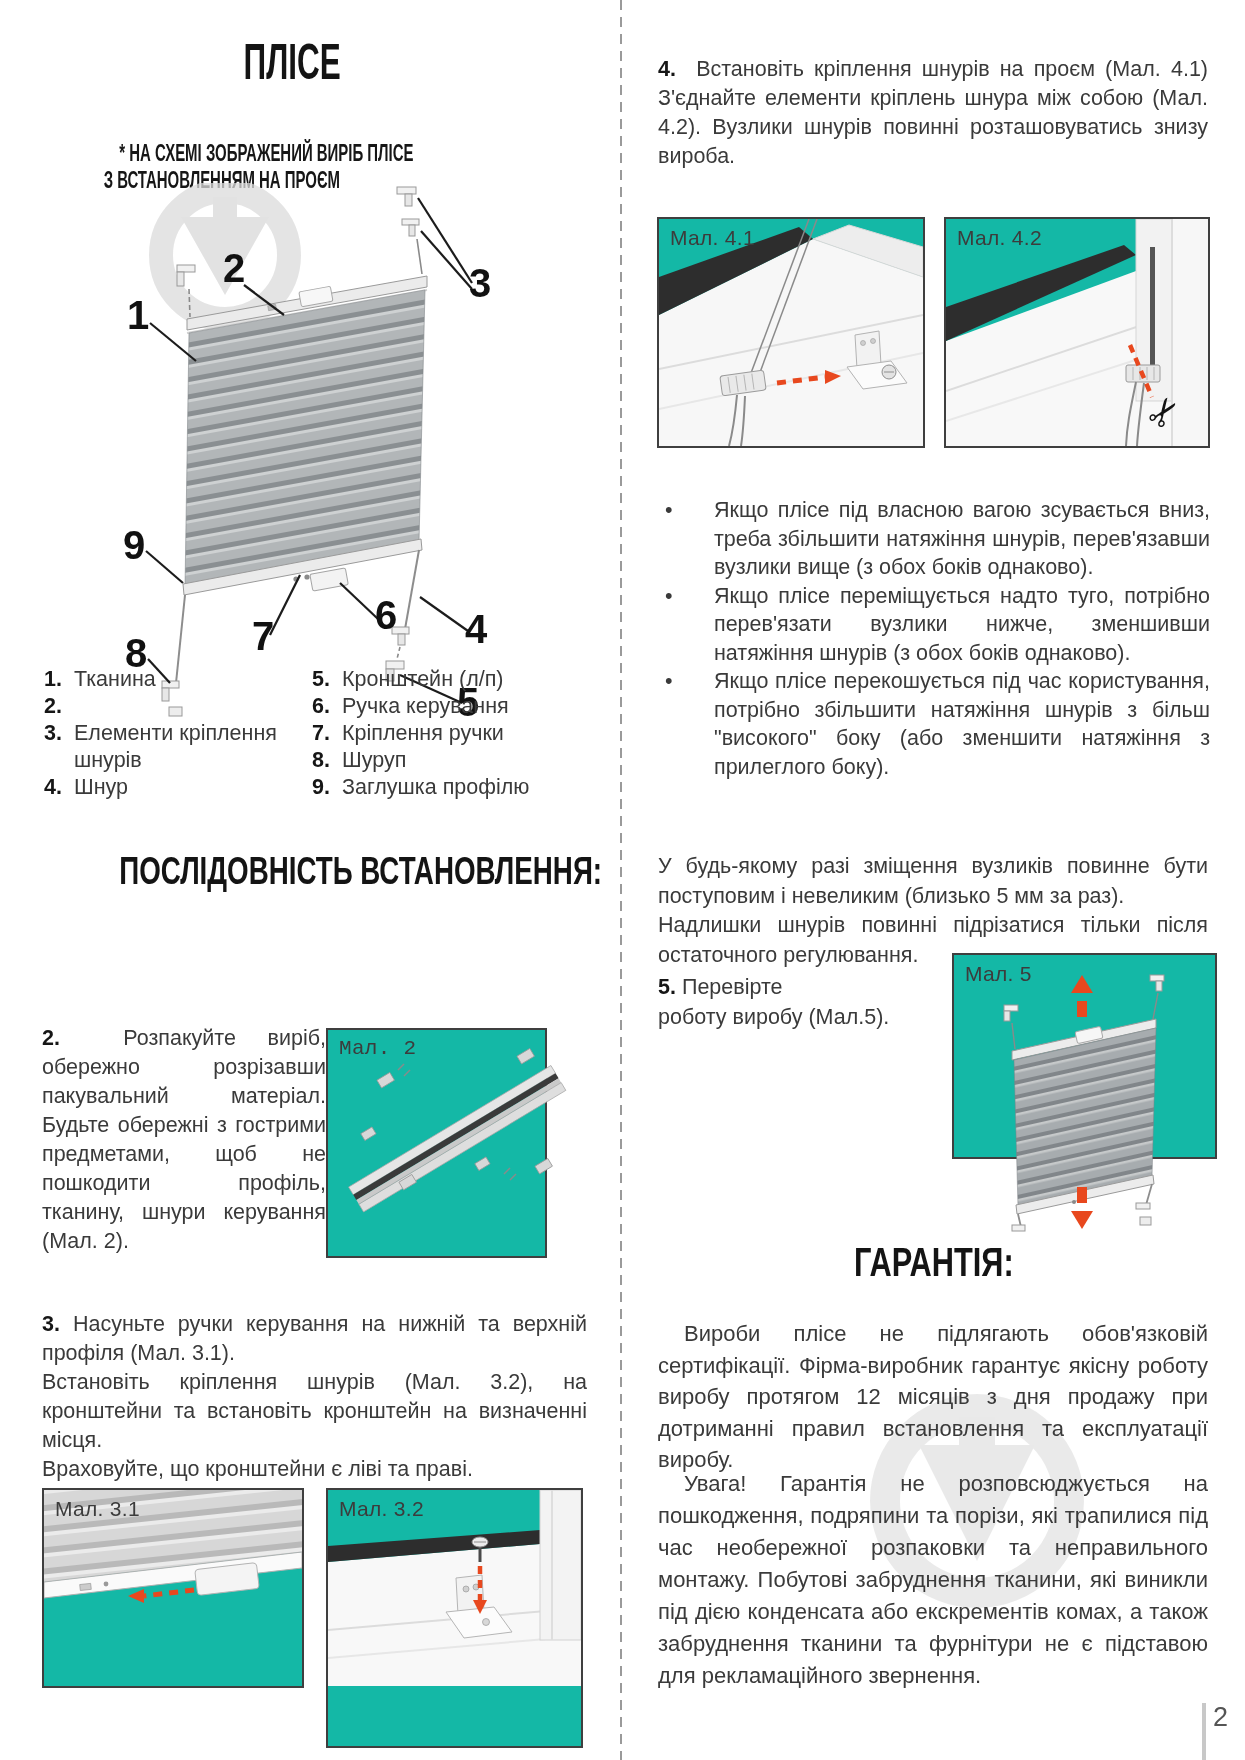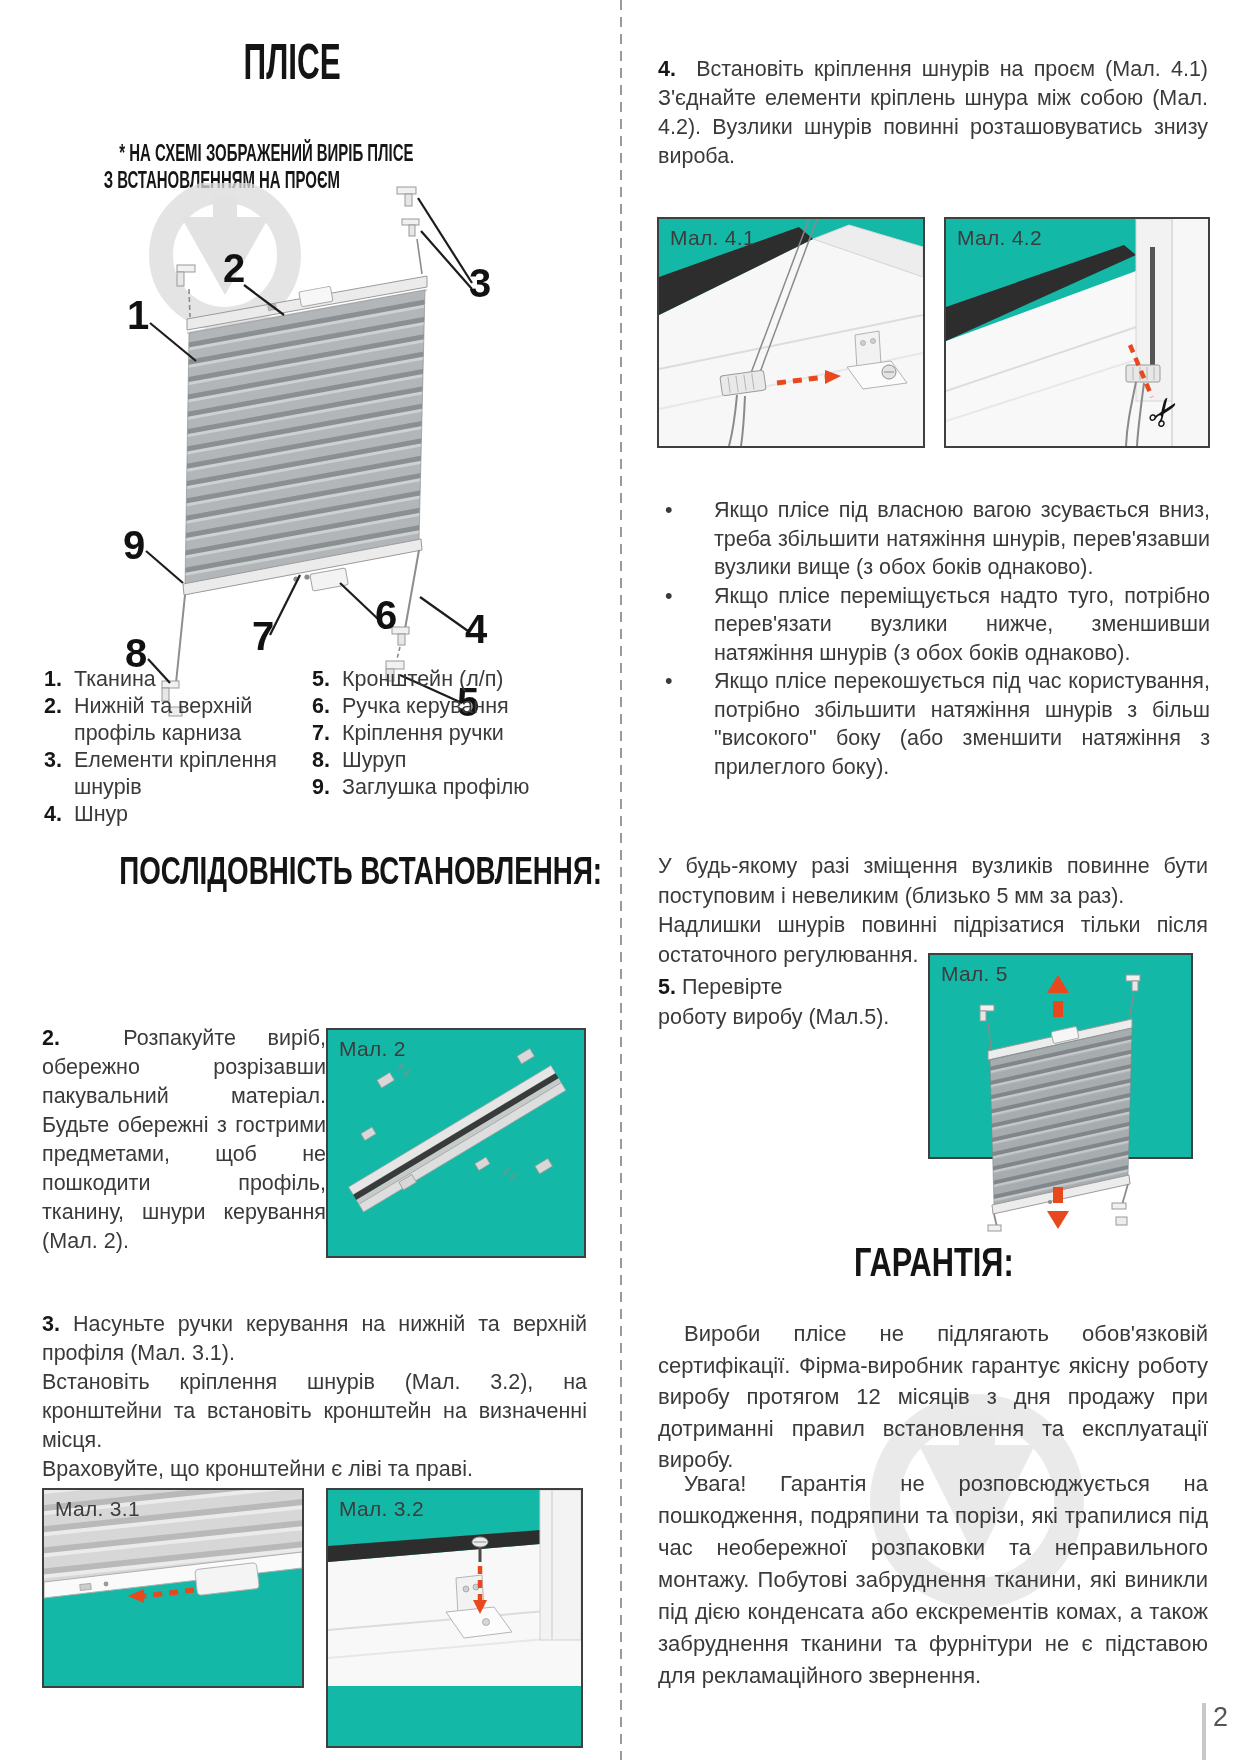--- a/index.html
+++ b/index.html
@@ -129,21 +129,20 @@
     </g>
   </svg>
 
   <div class="layer" style="left:44px;top:666px;width:262px;">
     <div class="leg">
         <span class="n">1.</span>
         <span>Тканина</span>
       </div>
     <div class="leg">
         <span class="n">2.</span>
-        <span>Нижній та верхній профіль карниза</span>
       </div>
     <div class="leg">
         <span class="n">3.</span>
         <span>Елементи кріплення шнурів</span>
       </div>
     <div class="leg">
         <span class="n">4.</span>
         <span>Шнур</span>
       </div>
   </div>
@@ -172,21 +171,21 @@
 
   <div class="layer h-seq" style="left:30px;top:850px;width:525px;">
     <span class="cond">ПОСЛІДОВНІСТЬ ВСТАНОВЛЕННЯ:</span>
   </div>
 
   <div class="layer body-text just" style="left:42px;top:1024px;width:284px;">
     <span class="b">2.</span>&nbsp;
     <span>Розпакуйте виріб, обережно розрізавши пакувальний матеріал. Будьте обережні з гострими предметами, щоб не пошкодити профіль, тканину, шнури керування (Мал. 2).</span>
   </div>
 
-  <div class="fig" style="left:326px;top:1028px;width:260px;height:230px;">
+  <div class="fig" style="left:326px;top:1028px;width:221px;height:230px;font-family:Liberation Mono, monospace;">
     <span class="fig-label">Мал. 2</span>
     <svg width="253" height="226" viewBox="0 0 253 226">
       <g transform="rotate(-31 130 110)">
         <rect x="12" y="94" width="236" height="9" fill="#e6e6e6" stroke="#a5a5a5" stroke-width=".7"></rect>
         <rect x="12" y="103" width="236" height="6" fill="#3a3a3a"></rect>
         <rect x="12" y="109" width="236" height="5" fill="#c9c9c9"></rect>
         <rect x="12" y="114" width="236" height="9" fill="#dedede" stroke="#a5a5a5" stroke-width=".7"></rect>
       </g>
       <g fill="#d8d8d8" stroke="#999" stroke-width=".8">
         <rect x="50" y="46" width="15" height="9" transform="rotate(-31 57 50)"></rect>
@@ -339,21 +338,21 @@
   <div class="layer body-text just" style="left:658px;top:852px;width:550px;line-height:29.5px;">
     <div>У будь-якому разі зміщення вузликів повинне бути поступовим і невеликим (близько 5 мм за раз).</div>
     <div>Надлишки шнурів повинні підрізатися тільки після остаточного регулювання.</div>
   </div>
 
   <div class="layer body-text" style="left:658px;top:972px;width:260px;line-height:30px;">
     <div><span class="b">5.</span>&nbsp;<span>Перевірте</span></div>
     <div>роботу виробу (Мал.5).</div>
   </div>
 
-  <div class="fig" style="left:928px;top:953px;width:265px;height:206px;text-decoration:underline;">
+  <div class="fig" style="left:952px;top:953px;width:265px;height:206px;text-decoration:underline;">
     <span class="fig-label">Мал. 5</span>
     <svg width="261" height="282" viewBox="0 0 261 282">
       <defs>
         <pattern id="plt5" width="20" height="14" patternUnits="userSpaceOnUse" patternTransform="rotate(-12.5)">
           <rect width="20" height="14" fill="#a7acaf"></rect>
           <rect width="20" height="2.5" fill="#c6c9ca"></rect>
           <rect y="10" width="20" height="4" fill="#81868a"></rect>
         </pattern>
       </defs>
       <g>

